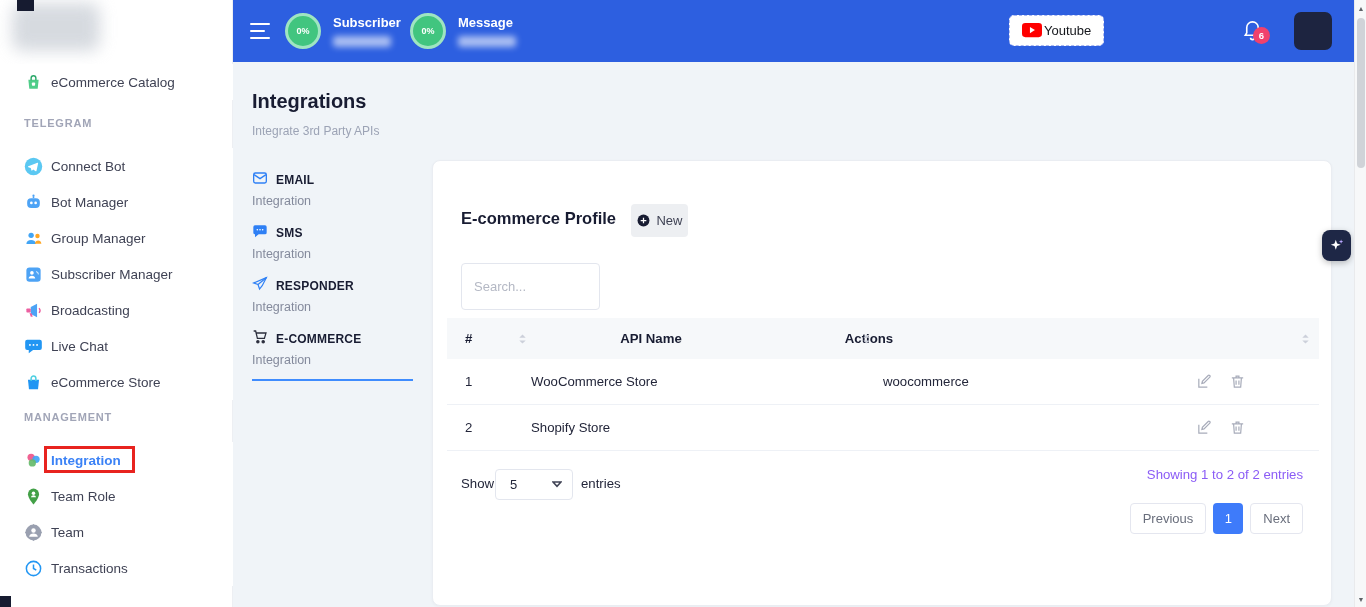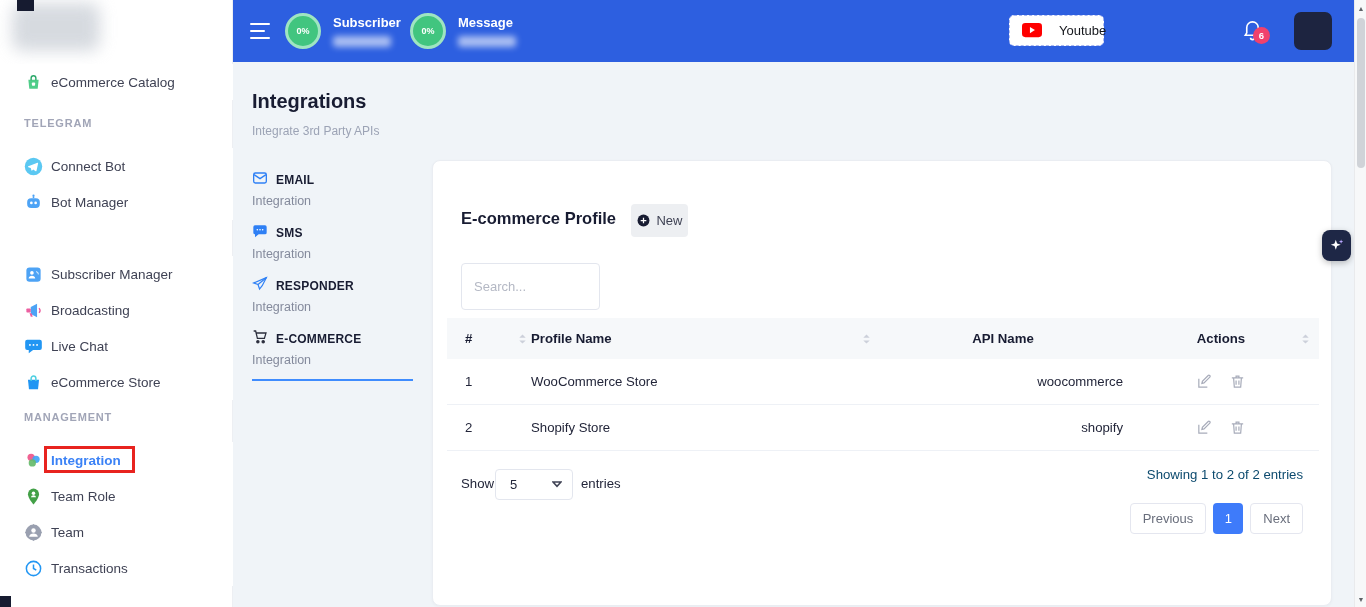--- a/index.html
+++ b/index.html
@@ -21,21 +21,21 @@
 
   
   .topbar{position:absolute;left:233px;top:0;right:12px;height:62px;background:#2d5fe0;z-index:2}
   .hamburger{position:absolute;left:17px;top:23px;width:20px;height:16px;display:flex;flex-direction:column;justify-content:space-between;cursor:pointer}
   .hamburger i{display:block;height:2.4px;background:#fff;border-radius:2px}
   .hamburger i:nth-child(2){width:15px}
   .stat{position:absolute;top:13px;display:flex;gap:12px;align-items:flex-start}
   .ring{width:36px;height:36px;border-radius:50%;background:#41c57f;border:3px solid #9fe5c1;color:#fff;font-size:9px;font-weight:700;display:flex;align-items:center;justify-content:center}
   .stat-label{color:#fff;font-weight:700;font-size:13px;margin-top:2px}
   .blur-bar{margin-top:6px;width:58px;height:11px;background:rgba(255,255,255,.6);filter:blur(3px);border-radius:3px}
-  .tb-btn{position:absolute;top:15px;height:31px;background:#fff;border:1px dashed #aab8f0;border-radius:5px;display:flex;align-items:center;gap:17px;padding:4px 12px;font-size:13px;color:#15171c;cursor:pointer;white-space:nowrap}
+  .tb-btn{position:absolute;top:15px;height:31px;background:#fff;border:1px dashed #aab8f0;border-radius:5px;display:flex;align-items:center;gap:2px;padding:4px 12px;font-size:13px;color:#15171c;cursor:pointer;white-space:nowrap}
   .tb-btn svg{flex:0 0 auto}
   .bell{position:absolute;left:1008px;top:17px;width:24px;height:26px;cursor:pointer}
   .badge{position:absolute;left:1020px;top:27px;min-width:17px;height:17px;border-radius:50%;background:#f1416c;color:#fff;font-size:9.5px;font-weight:700;display:flex;align-items:center;justify-content:center;z-index:4}
   .avatar{position:absolute;left:1061px;top:12px;width:38px;height:38px;background:#1d2440;border-radius:7px;cursor:pointer}
 
   
   .main{position:absolute;left:233px;top:62px;right:12px;bottom:0;background:#f0f4f8}
   .page-title{position:absolute;left:19px;top:28px;font-size:20px;font-weight:700;color:#181c32}
   .page-sub{position:absolute;left:19px;top:62px;font-size:12px;color:#9ca3b5}
 
@@ -57,28 +57,28 @@
   .th-num{width:84px;padding-left:18px}
   .th-profile{flex:1}
   .th-api{width:240px;text-align:center}
   .th-actions{width:196px;text-align:center}
   .sort{position:absolute;top:50%;transform:translateY(-50%);cursor:pointer;line-height:0}
   .sort.s1{left:70px}.sort.s2{left:414px}.sort.s3{right:8px}
   .trow{position:absolute;left:14px;width:872px;height:46px;display:flex;align-items:center;border-bottom:1px solid #eef1f6;font-size:13.2px;color:#23263a}
   .trow.r1{top:198px}.trow.r2{top:244px}
   .td-num{width:84px;padding-left:18px}
   .td-profile{flex:1}
-  .td-api{width:240px;text-align:right}
+  .td-api{width:240px;text-align:left}
   .td-actions{width:196px;display:flex;justify-content:center;gap:9px}
   .icon-btn{width:24px;height:24px;display:flex;align-items:center;justify-content:center;cursor:pointer;background:none;border:none}
 
   .show-label{position:absolute;left:28px;top:315px;font-size:13.2px;color:#23263a}
   .len-select{position:absolute;left:62px;top:308px;width:78px;height:31px;border:1px solid #e3e6ee;border-radius:4px;background:#fff;display:flex;align-items:center;justify-content:space-between;padding:0 10px 0 14px;font-size:13px;color:#23263a;cursor:pointer}
   .entries-label{position:absolute;left:148px;top:315px;font-size:13.2px;color:#23263a}
-  .summary{position:absolute;right:28px;top:306px;font-size:13.2px;color:#0c4a6e}
+  .summary{position:absolute;right:28px;top:306px;font-size:13.2px;color:#8b5cf6}
   .pagination{position:absolute;right:28px;top:342px;display:flex;gap:7px;align-items:center}
   .pg-btn{height:31px;background:#fff;border:1px solid #e4e6ef;border-radius:4px;font-size:13px;color:#696e7c;display:flex;align-items:center;justify-content:center;cursor:pointer;padding:0 12px;font-family:"Liberation Sans",sans-serif}
   .pg-cur{width:30px;height:31px;background:#3e7bfa;border-radius:4px;color:#fff;font-size:13px;display:flex;align-items:center;justify-content:center;cursor:pointer}
 
   
   .fab{position:absolute;left:1322px;top:230px;width:29px;height:31px;background:#1e2746;border-radius:8px;display:flex;align-items:center;justify-content:center;cursor:pointer;z-index:8;box-shadow:0 2px 6px rgba(0,0,0,.25)}
   .scrollbar{position:absolute;right:0;top:0;width:12px;height:607px;background:#f7f8f9;border-left:1px solid #e9eaec;z-index:9}
   .sb-arrow{position:absolute;left:0;width:12px;height:12px;display:flex;align-items:center;justify-content:center;font-size:7px;color:#5f6368;cursor:pointer}
   .sb-up{top:2px}.sb-down{bottom:2px}
   .sb-thumb{position:absolute;left:2px;top:18px;width:8px;height:150px;background:#d0d3d8;border-radius:5px;cursor:pointer}
@@ -121,20 +121,31 @@
             <path d="M12 6.5V4" stroke="#4da3f5" stroke-width="2"></path>
             <circle cx="12" cy="3.2" r="1.4" fill="#4da3f5"></circle>
             <rect x="4" y="6.5" width="16" height="12.5" rx="5" fill="#4da3f5"></rect>
             <circle cx="9.3" cy="12.5" r="1.7" fill="#fff"></circle>
             <circle cx="14.7" cy="12.5" r="1.7" fill="#fff"></circle>
           </svg>
       </span>
       <span class="lbl">Bot Manager</span>
     </div>
 
+    <div class="side-item" style="top:220px">
+      <span class="ic">
+        <svg viewBox="0 0 24 24">
+            <circle cx="9" cy="8" r="3.4" fill="#42a5f5"></circle>
+            <path d="M3 19c0-3.3 2.7-5 6-5s6 1.7 6 5z" fill="#42a5f5"></path>
+            <circle cx="17" cy="8.8" r="2.8" fill="#ffa726"></circle>
+            <path d="M13.8 18.6c.4-2.7 1.9-4.1 4.2-4.1 2 0 3.6 1.4 4 4.1z" fill="#ffa726"></path>
+          </svg>
+      </span>
+      <span class="lbl">Group Manager</span>
+    </div>
 
     <div class="side-item" style="top:256px">
       <span class="ic">
         <svg viewBox="0 0 24 24">
             <rect x="3" y="3" width="18" height="18" rx="4" fill="#4da3f5"></rect>
             <circle cx="10" cy="10" r="2.3" fill="#fff"></circle>
             <path d="M5.8 17c.3-2.2 1.9-3.3 4.2-3.3s3.9 1.1 4.2 3.3z" fill="#fff"></path>
             <path d="M15.3 8.3c1.9.6 2.8 1.8 3 3.6" stroke="#cfe9ff" stroke-width="1.4" fill="none"></path>
           </svg>
       </span>
@@ -335,21 +346,20 @@
               <path d="M12 7.5v9M7.5 12h9" stroke="#fff" stroke-width="2"></path>
             </svg>
           </span>
         <span>New</span>
       </button>
 
       <input class="search-input" type="text" placeholder="Search..." style="">
 
       <div class="thead">
         <div class="th-num">#</div>
-        <div class="th-profile">Profile Name</div>
         <div class="th-api">API Name</div>
         <div class="th-actions">Actions</div>
         <span class="sort s1"><svg width="11" height="13" viewBox="0 0 12 14">
               <path d="M2.5 5.5L6 2l3.5 3.5z" fill="#ccd0da"></path>
               <path d="M2.5 8.5L6 12l3.5-3.5z" fill="#ccd0da"></path>
             </svg></span>
         <span class="sort s2"><svg width="11" height="13" viewBox="0 0 12 14">
               <path d="M2.5 5.5L6 2l3.5 3.5z" fill="#ccd0da"></path>
               <path d="M2.5 8.5L6 12l3.5-3.5z" fill="#ccd0da"></path>
             </svg></span>
@@ -374,21 +384,20 @@
               <svg viewBox="0 0 24 24" width="17" height="17" fill="none" stroke="#a8acba" stroke-width="1.7">
                 <path d="M4 7h16M10 7V4.5h4V7M6.5 7l1 13h9l1-13M10 10.5v6M14 10.5v6"></path>
               </svg>
             </button>
         </div>
       </div>
 
       <div class="trow r2">
         <div class="td-num">2</div>
         <div class="td-profile">Shopify Store</div>
-        <div class="td-api">shopify</div>
         <div class="td-actions">
           <button class="icon-btn">
               <svg viewBox="0 0 24 24" width="17" height="17" fill="none" stroke="#a8acba" stroke-width="1.7">
                 <path d="M4 8v12h12"></path>
                 <path d="M20.5 4.8l-1.3-1.3a1.4 1.4 0 0 0-2 0L9 11.7 8.3 14.7l3-0.7 8.2-8.2a1.4 1.4 0 0 0 0-2z"></path>
               </svg>
             </button>
           <button class="icon-btn">
               <svg viewBox="0 0 24 24" width="17" height="17" fill="none" stroke="#a8acba" stroke-width="1.7">
                 <path d="M4 7h16M10 7V4.5h4V7M6.5 7l1 13h9l1-13M10 10.5v6M14 10.5v6"></path>

